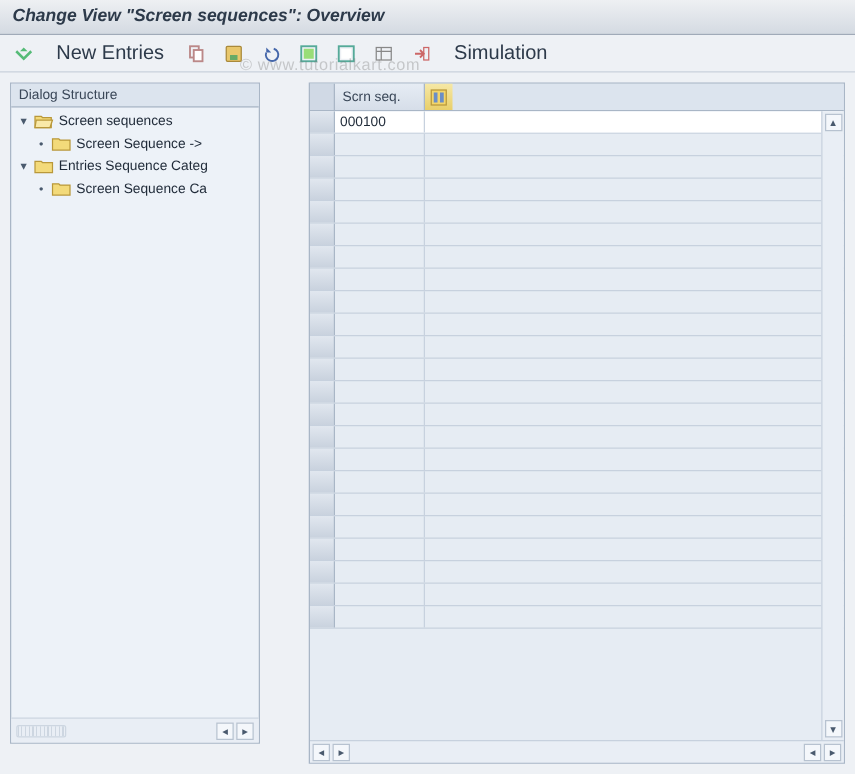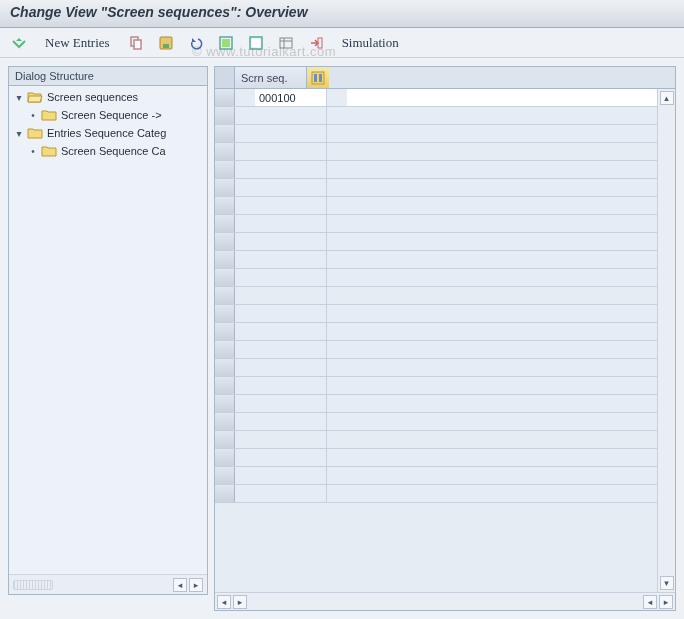--- a/index.html
+++ b/index.html
@@ -26,24 +26,23 @@
     align-items: center;
     padding: 0 6px;
     gap: 4px;
   }
   .tbtn, .tbtn-text {
     display: flex; align-items: center; justify-content: center;
     height: 22px;
     border: 1px solid transparent;
     border-radius: 3px;
     padding: 0 4px;
-    font-size: 13px;
+    font-size: 16px;
     color: #2d3a4a;
     cursor: default;
-    font-family: Liberation Serif, serif;
   }
   .tbtn svg { width: 16px; height: 16px; }
   .tbtn-text { padding: 0 8px; }
 
   
   .content {
     display: flex;
     height: calc(619px - 28px - 30px);
   }
 
@@ -113,20 +112,21 @@
     flex-direction: column;
     position: relative;
   }
   .table-wrap {
     flex: 1;
     border: 1px solid #a9b6c6;
     background: #e6ecf3;
     display: flex;
     flex-direction: column;
     position: relative;
+    margin-left: 33px;
   }
   .thead {
     height: 22px;
     display: flex;
     background: #dce4ee;
     border-bottom: 1px solid #a9b6c6;
   }
   .th-rowsel {
     width: 20px;
     border-right: 1px solid #a9b6c6;
@@ -150,21 +150,20 @@
   .tbody {
     flex: 1;
     overflow: hidden;
     background: #e6ecf3;
     position: relative;
   }
   .row {
     height: 18px;
     display: flex;
     border-bottom: 1px solid #c7d1de;
-    gap: 20px;
   }
   .row .cell-sel {
     width: 20px;
     border-right: 1px solid #a9b6c6;
     background: linear-gradient(#e1e7ef,#c9d2de);
   }
   .row .cell1 {
     width: 72px;
     border-right: 1px solid #c7d1de;
     padding: 0 4px;

